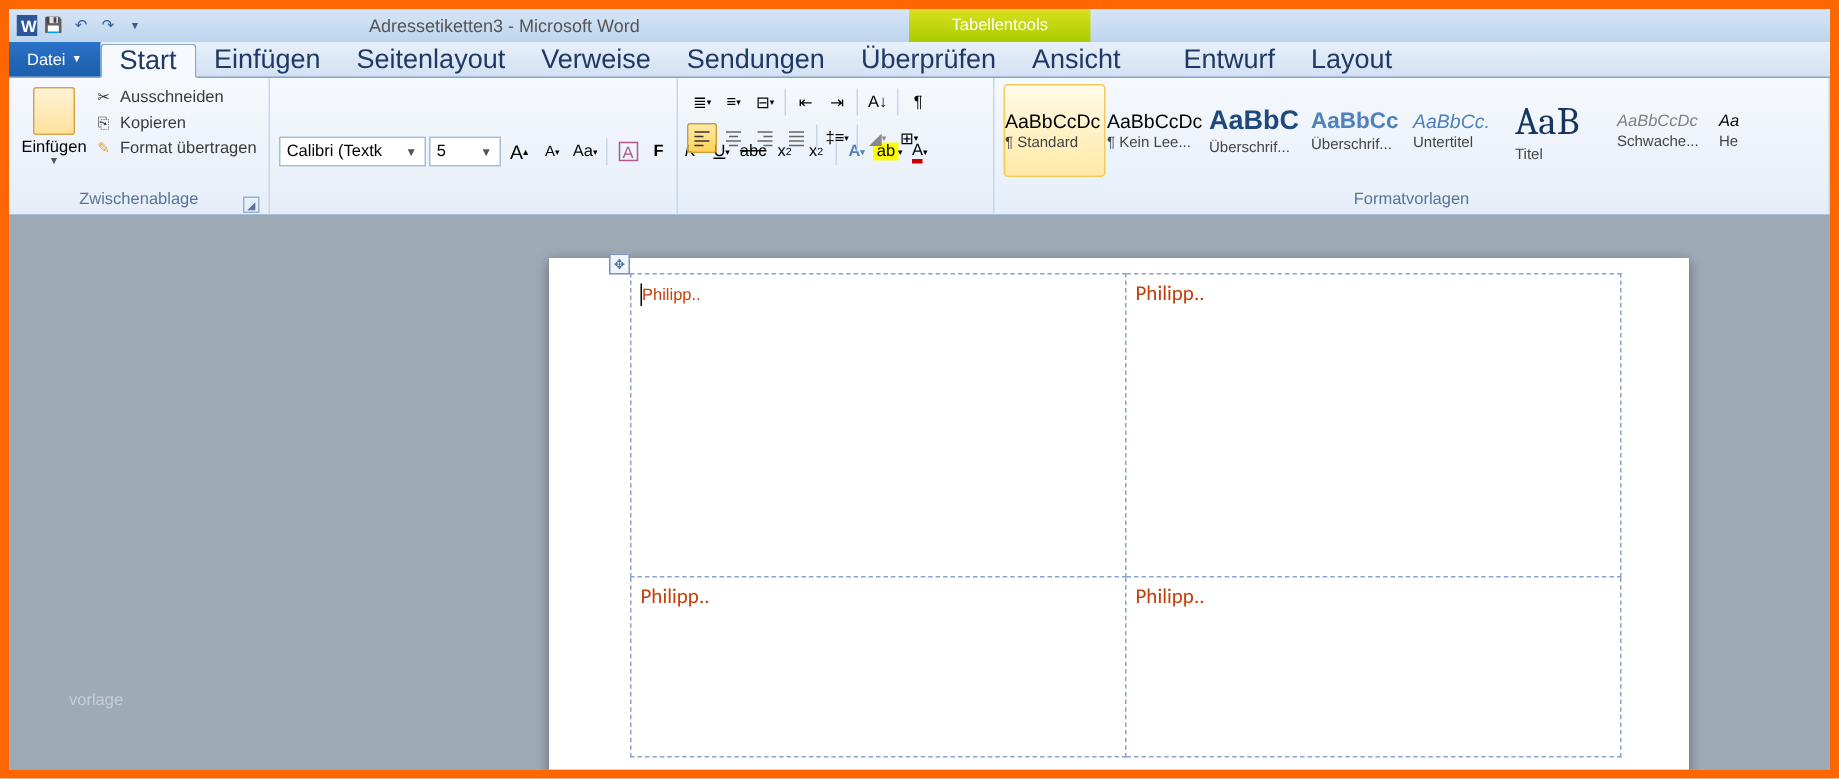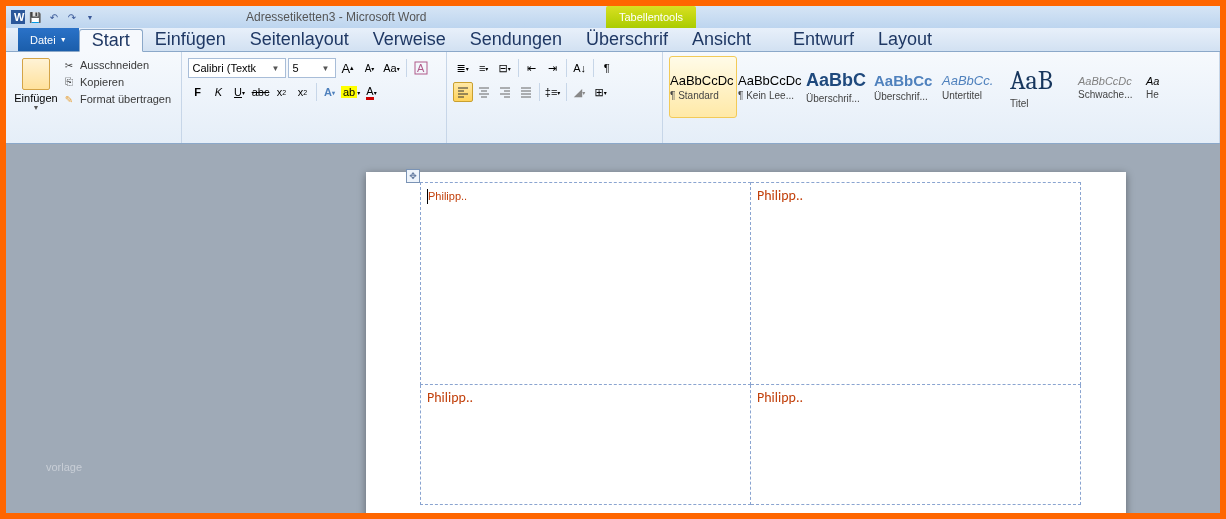--- a/index.html
+++ b/index.html
@@ -2,23 +2,23 @@
 <html><head>
 <meta charset="utf-8">
 <style>
 *{margin:0;padding:0;box-sizing:border-box;font-family:"Segoe UI",Tahoma,sans-serif;font-size:11px;}
 body{background:#ff6600;width:1226px;height:519px;overflow:hidden;}
 .app{position:absolute;top:6px;left:6px;right:6px;bottom:6px;background:#b5c8de;}
 .titlebar{height:22px;background:linear-gradient(#d6e5f5,#bdd5ef);display:flex;align-items:center;position:relative;}
 .qat{display:flex;align-items:center;gap:2px;padding:0 4px;}
 .qat-ico{width:16px;height:16px;display:flex;align-items:center;justify-content:center;font-size:10px;color:#3b5998;}
 .title-text{position:absolute;left:240px;color:#555;font-size:12px;}
-.tt-context{position:absolute;left:600px;top:0;width:90px;height:22px;background:linear-gradient(#d9e021,#aacc00);color:#fff;text-align:center;line-height:22px;font-size:11px;border-radius:2px 2px 0 0;}
+.tt-context{position:absolute;left:600px;top:0;width:121px;height:22px;background:linear-gradient(#d9e021,#aacc00);color:#fff;text-align:center;line-height:22px;font-size:11px;border-radius:2px 2px 0 0;}
 .tabstrip{height:24px;background:linear-gradient(#e8f0fa,#d2e1f2);display:flex;align-items:flex-end;border-bottom:1px solid #8ba8c9;}
-.file-tab{background:linear-gradient(#2a72c8,#1b5eab);color:#fff;height:23px;padding:0 12px;display:flex;align-items:center;font-size:12px;margin-left:12px;}
+.file-tab{background:linear-gradient(#2a72c8,#1b5eab);color:#fff;height:23px;padding:0 12px;display:flex;align-items:center;font-size:12px;margin-left:0;}
 .tab{height:23px;padding:0 12px;display:flex;align-items:center;color:#1f3864;font-size:18px;cursor:pointer;}
 .tab.active{background:#f6f9fd;border:1px solid #8ba8c9;border-bottom:1px solid #f6f9fd;border-radius:3px 3px 0 0;position:relative;top:1px;}
 .tab.ctx{color:#1f3864;}
 .ribbon{height:92px;background:linear-gradient(#f6f9fd,#e5eef8);display:flex;border-bottom:1px solid #8ba8c9;}
 .group{border-right:1px solid #c7d6e8;display:flex;flex-direction:column;padding:2px 6px 0;}
 .group-body{flex:1;display:flex;align-items:flex-start;}
 .group-label{height:16px;text-align:center;color:#5a7299;font-size:10px;position:relative;}
 .launcher{position:absolute;right:0;bottom:1px;width:11px;height:11px;border:1px solid #9bb3d0;font-size:7px;color:#5a7299;display:flex;align-items:center;justify-content:center;}
 .clip-big{display:flex;flex-direction:column;align-items:center;width:48px;padding-top:4px;}
 .clip-big .ico{width:28px;height:32px;border:1px solid #d4a447;background:linear-gradient(#fff3d6,#ffe19c);border-radius:2px;position:relative;}
@@ -78,21 +78,21 @@
   <div class="tabstrip">
     <div class="file-tab">
         <span>Datei</span>
         <span style="font-size:7px;margin-left:4px;">▼</span>
       </div>
     <div class="tab active">Start</div>
     <div class="tab">Einfügen</div>
     <div class="tab">Seitenlayout</div>
     <div class="tab">Verweise</div>
     <div class="tab">Sendungen</div>
-    <div class="tab">Überschrif</div>
+    <div class="tab">Überprüfen</div>
     <div class="tab">Ansicht</div>
     <div style="width:18px;"></div>
     <div class="tab ctx">Entwurf</div>
     <div class="tab ctx">Layout</div>
   </div>
 
   <div class="ribbon">
 
     <div class="group" style="width:180px;">
       <div class="group-body">
@@ -109,24 +109,25 @@
           <div class="clip-item">
               <span class="mini-ico">⎘</span>
               <span>Kopieren</span>
             </div>
           <div class="clip-item">
               <span class="mini-ico" style="color:#e8a33d;">✎</span>
               <span>Format übertragen</span>
             </div>
         </div>
       </div>
+      <div class="group-label"><span>Zwischenablage</span><span class="launcher">◢</span></div>
     </div>
 
     <div class="group" style="width:272px;">
-      <div class="group-body" style="flex-direction:column;padding-top:4px;">
+      <div class="group-body" style="flex-direction:row;padding-top:4px;margin-top:33px;">
         <div class="font-top">
           <div class="font-combo">
               <span class="font-name">Calibri (Textk</span>
               <span class="dd">▼</span>
             </div>
           <div class="font-combo">
               <span class="font-size">5</span>
               <span class="dd">▼</span>
             </div>
           <span class="btn" style="font-size:13px;">A<sup style="font-size:7px;">▴</sup></span>
@@ -244,20 +245,21 @@
             <div class="style-item">
               <div class="style-prev" style="color:#808080;font-size:11px;font-style:italic;">AaBbCcDc</div>
               <div class="style-lbl">Schwache...</div>
             </div>
             <div class="style-item">
               <div class="style-prev" style="color:#000;font-size:11px;font-style:italic;">Aa</div>
               <div class="style-lbl">He</div>
             </div>
           </div>
       </div>
+      <div class="group-label"><span>Formatvorlagen</span></div>
     </div>
 
   </div>
 
   <div class="doc-area">
     <div class="watermark">vorlage</div>
     <div class="page">
       <div class="thandle"></div>
       <table class="tbl">
         <tbody>

